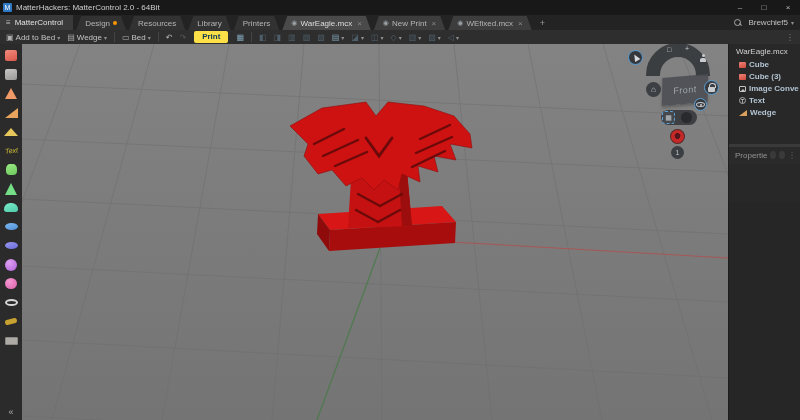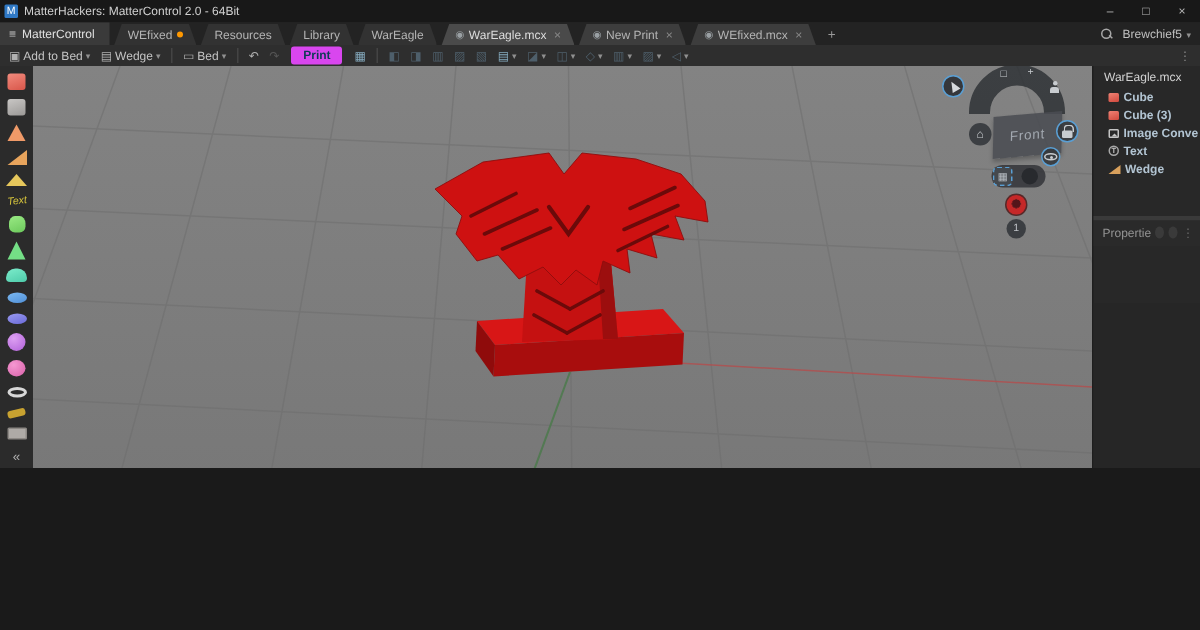--- a/index.html
+++ b/index.html
@@ -1,18 +1,18 @@
 <!DOCTYPE html>
 <html><head>
 <meta charset="utf-8">
 <style>
   * { margin:0; padding:0; box-sizing:border-box; }
   html,body { background:#1a1a1a; }
   .app {
-    position:relative; width:800px; height:312px; overflow:hidden;
+    position:relative; width:800px; height:420px; overflow:hidden;
     font-family:"Liberation Sans", sans-serif; background:#2e2e2e; color:#c8c8c8;
     -webkit-user-select:none; user-select:none;
   }
   
   .titlebar { position:absolute; left:0; top:0; right:0; height:15px; background:#181818;
     display:flex; align-items:center; font-size:8px; color:#cfcfcf; }
   .appicon { width:9px; height:9px; margin:0 4px 0 3px; background:#2f78c4; border-radius:1px;
     color:#fff; font-size:7px; line-height:9px; text-align:center; }
   .wincontrols { margin-left:auto; display:flex; }
   .winbtn { width:24px; text-align:center; font-size:8px; color:#b8b8b8; cursor:default; }
@@ -39,21 +39,21 @@
   .magnifier::after { content:""; position:absolute; left:5px; top:5px; width:3px; height:1px;
     background:#a8a8a8; transform:rotate(45deg); }
   .account { display:flex; align-items:center; gap:3px; color:#c0c0c0; font-size:8px; }
   
   .toolbar { position:absolute; left:0; top:30px; right:0; height:14px; background:#2e2e2e;
     display:flex; align-items:center; gap:3px; font-size:8px; padding:0 4px; }
   .tbtn { display:flex; align-items:center; gap:2px; padding:0 2px; height:12px; color:#c4c4c4; }
   .tbtn .ic { font-size:8px; color:#b0b0b0; }
   .caret { font-size:6px; color:#909090; }
   .tdivider { width:1px; height:10px; background:#444444; margin:0 2px; }
-  .printbtn { background:#d946ef; color:#0d3b55; font-size:8px; font-weight:bold;
+  .printbtn { background:#fde047; color:#0d3b55; font-size:8px; font-weight:bold;
     padding:1px 8px 2px; border-radius:2px; margin:0 3px; }
   .ic.dim { color:#4e5f6b; }
   .ic.blue { color:#84a9bd; }
   .ic.off { color:#565656; }
   .toolbar .spacer { flex:1; }
   .overflow { color:#8a8a8a; font-size:8px; padding-right:2px; }
   
   .primbar { position:absolute; left:0; top:44px; bottom:0; width:22px; background:#2b2b2b;
     display:flex; flex-direction:column; align-items:center; padding-top:5px; gap:6px; z-index:3; }
   .prim { display:flex; align-items:center; justify-content:center; width:18px; height:13px; }
@@ -148,31 +148,31 @@
       <div class="winbtn">×</div>
     </div>
   </div>
 
   <div class="tabbar">
     <div class="menutab">
       <span class="menuicon">≡</span>
       <span>MatterControl</span>
     </div>
     <div class="tab">
-      <span>WEfixed</span>
+      <span>Design</span>
       <span class="badge"></span>
     </div>
     <div class="tab">
       <span>Resources</span>
     </div>
     <div class="tab">
       <span>Library</span>
     </div>
     <div class="tab">
-      <span>WarEagle</span>
+      <span>Printers</span>
     </div>
     <div class="tab doc active">
       <span class="particon">◉</span>
       <span>WarEagle.mcx</span>
       <span class="closex">×</span>
     </div>
     <div class="tab doc">
       <span class="particon">◉</span>
       <span>New Print</span>
       <span class="closex">×</span>

